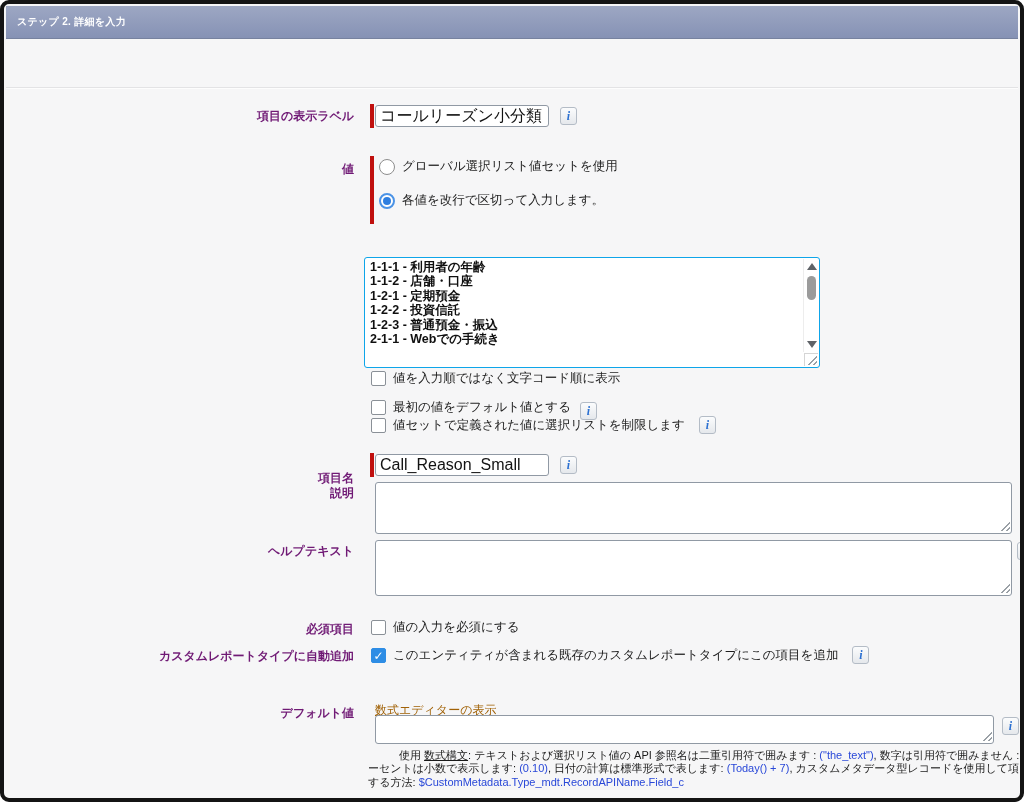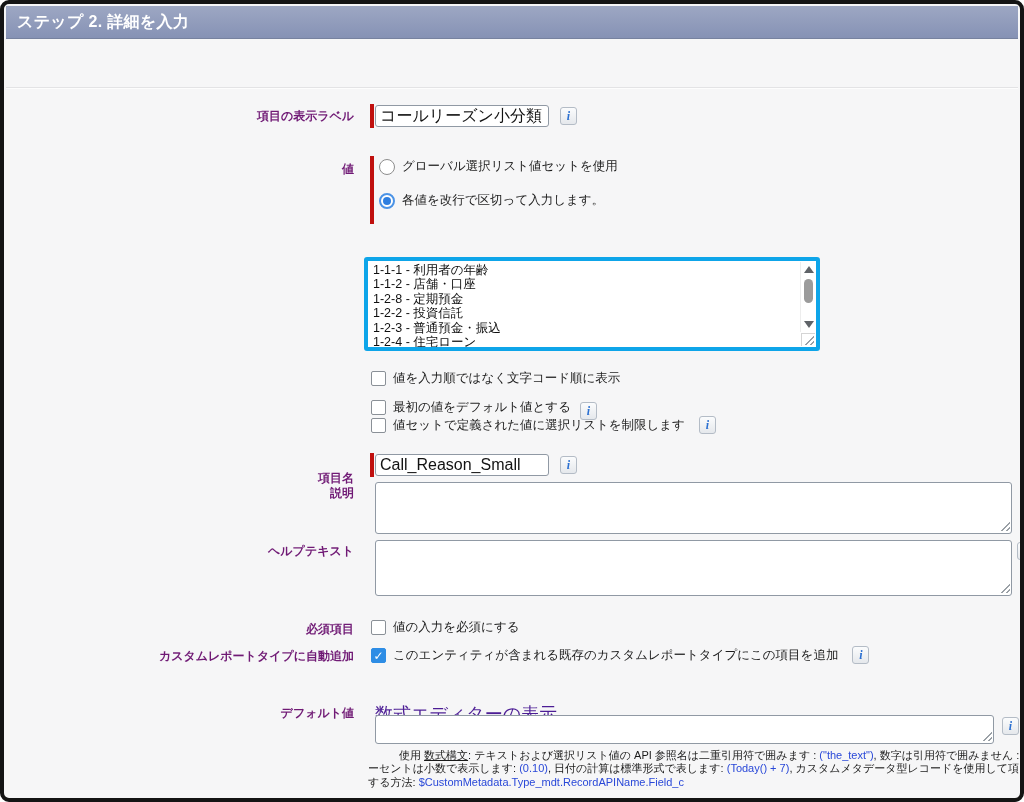--- a/index.html
+++ b/index.html
@@ -1,20 +1,20 @@
 <!DOCTYPE html>
 <html lang="ja"><head>
 <meta charset="utf-8">
 <title>Step 2</title>
 <style>
   * { margin:0; padding:0; box-sizing:border-box; }
   html,body { width:1024px; height:802px; background:#fff; font-family:"Liberation Sans","DejaVu Sans",sans-serif; }
   .frame { position:absolute; inset:0; width:1024px; height:802px; border:4px solid #141414; border-radius:9px; background:#f6f6f7; overflow:hidden; }
   .header { position:absolute; top:2px; left:2px; right:2px; height:33px; background:linear-gradient(#9da7c3,#8692b5); border-bottom:1px solid #77829f; display:flex; align-items:center; }
-  .header-title { color:#ffffff; font-weight:bold; font-size:16px; padding-left:11px; letter-spacing:.3px; }
+  .header-title { color:#ffffff; font-weight:bold; font-size:10px; padding-left:11px; letter-spacing:.3px; }
   .divider { position:absolute; top:83px; left:2px; right:2px; border-top:1px solid #e3e3e5; background:#fdfdfd; height:2px; }
 
   .flabel { position:absolute; width:240px; text-align:right; font-size:12px; font-weight:bold; color:#701a75; }
   .flabel.wide { width:260px; }
 
   .req-bar { position:absolute; left:366px; width:4px; background:#c0100e; }
 
   .text-input { position:absolute; height:22px; border:1px solid #9099a4; border-radius:3px; background:#fff; font-size:16px; padding:0 4px; color:#121212; font-family:inherit; outline:none; }
 
   .info-icon { position:absolute; width:17px; height:18px; background:linear-gradient(#fbfcfd,#e5e8ec); border:1px solid #b4bcc6; border-radius:3px; color:#2a6fd1; font-family:"Liberation Serif","DejaVu Serif",serif; font-style:italic; font-weight:bold; font-size:12px; display:flex; align-items:center; justify-content:center; cursor:pointer; }
@@ -22,33 +22,33 @@
 
   .radio-row { position:absolute; left:375px; display:flex; align-items:center; gap:7px; font-size:12.5px; color:#1d1d1d; cursor:pointer; }
   .radio { width:16px; height:16px; border:1px solid #8d8d8d; border-radius:50%; background:#fff; position:relative; flex:0 0 16px; }
   .radio.selected { border:2px solid #4b93e6; }
   .radio.selected::after { content:""; position:absolute; left:2px; top:2px; width:8px; height:8px; border-radius:50%; background:#2f7fe0; }
 
   .cb-row { position:absolute; left:367px; display:flex; align-items:center; gap:7px; font-size:12.5px; color:#1d1d1d; cursor:pointer; }
   .cb { width:15px; height:15px; border:1px solid #8a9097; border-radius:2px; background:#fff; flex:0 0 15px; }
   .cb.checked { background:#2e8de5; border-color:#2e8de5; color:#fff; font-size:12px; line-height:14px; text-align:center; font-weight:bold; }
 
-  .plbox { position:absolute; left:360px; top:253px; width:456px; height:94px; background:#fff; border:4px solid #0ea5e9; border-radius:3px; overflow:hidden; }
+  .plbox { position:absolute; left:360px; top:253px; width:456px; height:111px; background:#fff; border:1px solid #0ea5e9; border-radius:3px; overflow:hidden;font-weight:bold; }
   .pl-content { position:absolute; left:5px; top:2px; right:20px; bottom:0; font-size:12.5px; line-height:14.4px; color:#101010; white-space:nowrap; overflow:hidden; }
   .scrollbar { position:absolute; top:1px; right:1px; width:15px; bottom:15px; border-left:1px solid #ededed; background:#fff; }
   .sb-up, .sb-down { position:absolute; left:3px; width:0; height:0; border-left:5px solid transparent; border-right:5px solid transparent; cursor:pointer; }
   .sb-up { top:4px; border-bottom:7px solid #5f6368; }
   .sb-down { bottom:4px; border-top:7px solid #5f6368; }
   .sb-thumb { position:absolute; top:17px; left:3px; width:9px; height:24px; background:#9b9b9b; border-radius:5px; cursor:pointer; }
   .corner { position:absolute; right:1px; bottom:1px; width:14px; height:13px; border-left:1px solid #d5d5d5; border-top:1px solid #d5d5d5; background:#fff; }
   .resize-grip { position:absolute; width:11px; height:11px; right:1px; bottom:1px; background:repeating-linear-gradient(-45deg, transparent 0 2px, #9aa0a6 2px 3.5px); clip-path:polygon(100% 0, 100% 100%, 0 100%); pointer-events:none; }
 
   .ta { position:absolute; border:1px solid #9099a4; border-radius:3px; background:#fff; resize:none; outline:none; font-family:inherit; font-size:13px; padding:2px 4px; }
 
-  .editor-link { position:absolute; font-size:18px; color:#4c1d95; text-decoration:underline; cursor:pointer; }
+  .editor-link { position:absolute; font-size:12px; color:#a16207; text-decoration:underline; cursor:pointer; }
 
   .formula-help { position:absolute; left:316px; top:745px; width:702px; font-size:11px; line-height:13.4px; color:#1a1a1a; text-indent:31px; word-break:break-all;margin-left:48px; }
   .seg-link { color:#2948d8; cursor:pointer; }
   .seg-underline { text-decoration:underline; color:#1a1a1a; cursor:pointer; }
 </style>
 </head>
 <body>
 
 <div class="frame">
 
@@ -70,24 +70,23 @@
   </div>
   <div class="radio-row" style="top:154px;">
     <span class="radio"></span>
     <span>グローバル選択リスト値セットを使用</span>
   </div>
 
   <div class="plbox">
     <div class="pl-content">
         <div>1-1-1 - 利用者の年齢</div>
         <div>1-1-2 - 店舗・口座</div>
-        <div>1-2-8 - 定期預金</div>
+        <div>1-2-1 - 定期預金</div>
         <div>1-2-2 - 投資信託</div>
         <div>1-2-3 - 普通預金・振込</div>
-        <div>1-2-4 - 住宅ローン</div>
         <div>2-1-1 - Webでの手続き</div>
       </div>
     <div class="scrollbar">
       <div class="sb-up"></div>
       <div class="sb-thumb"></div>
       <div class="sb-down"></div>
     </div>
     <div class="corner">
         <div class="resize-grip"></div>
       </div>

